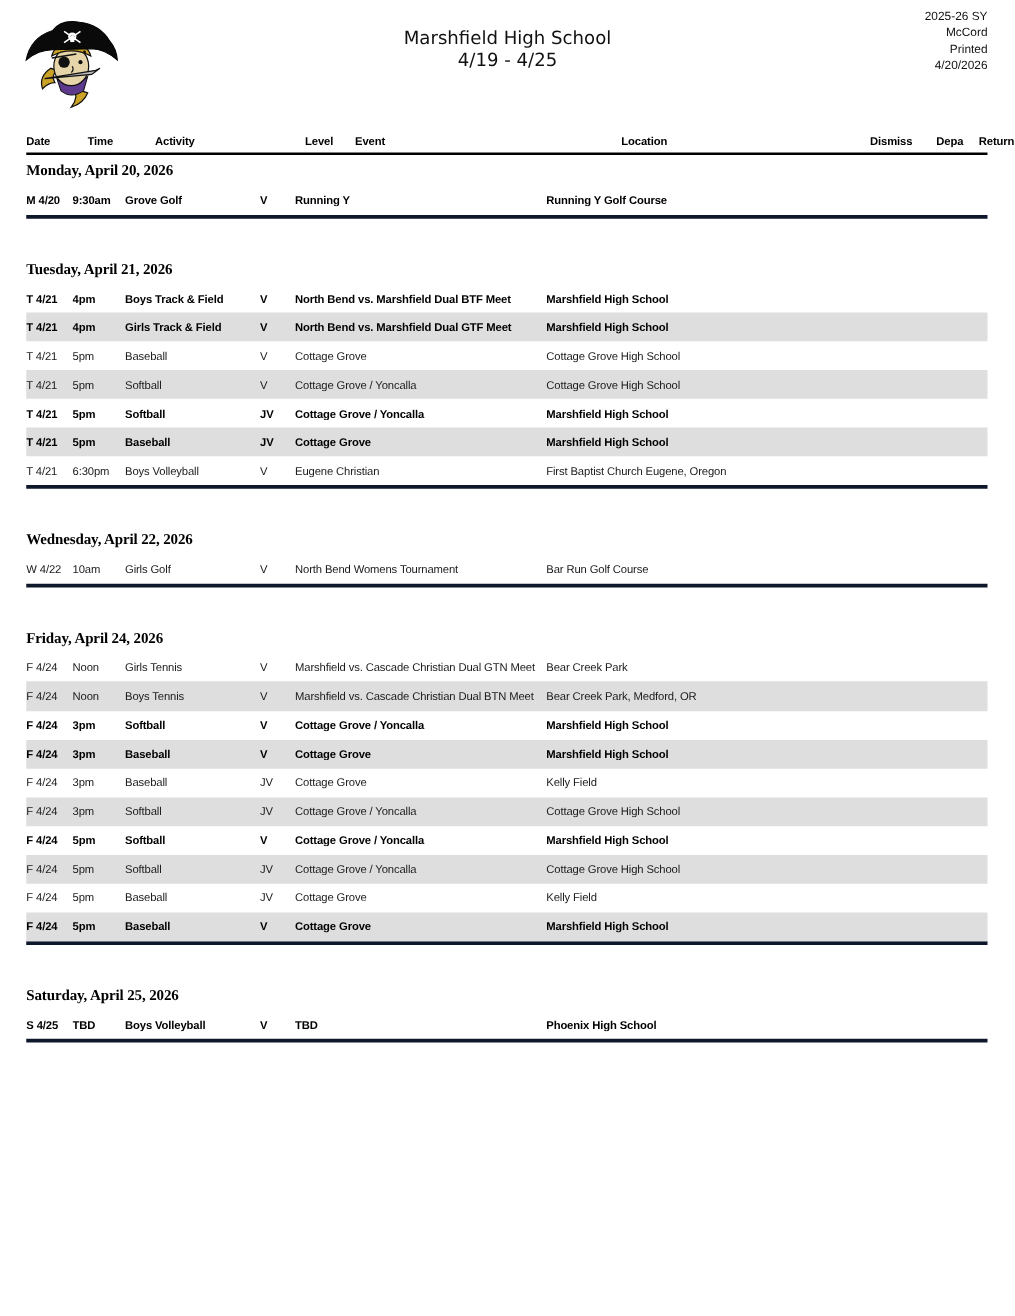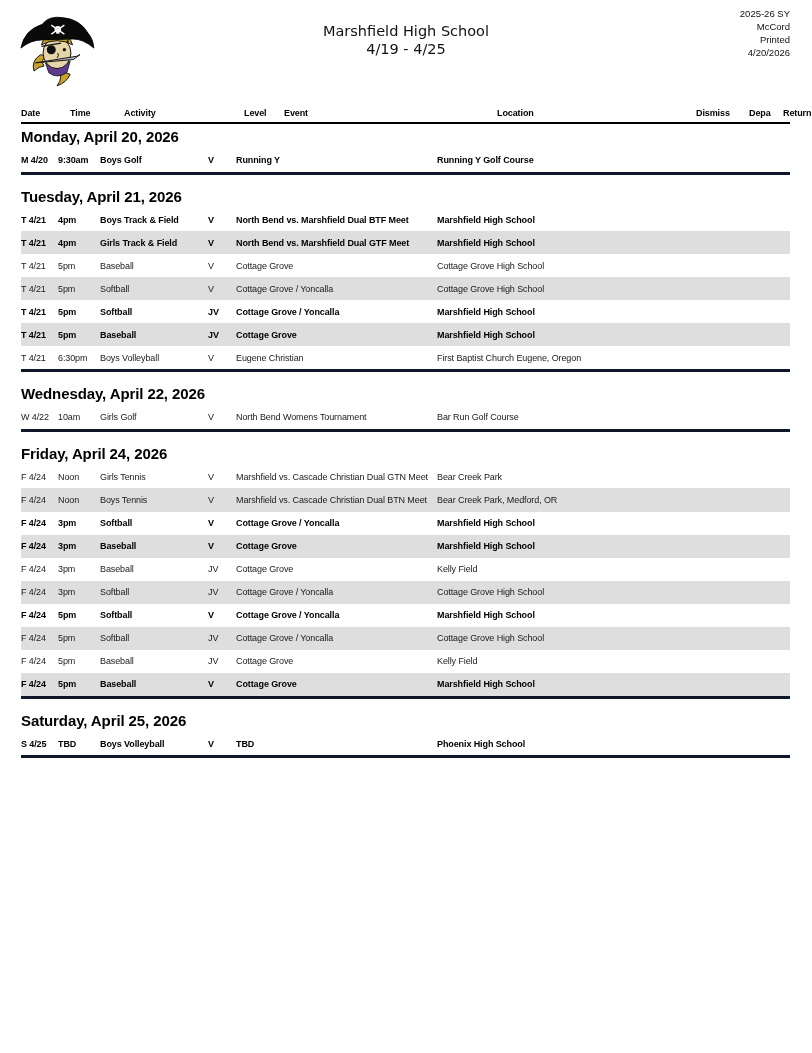--- a/index.html
+++ b/index.html
@@ -20,23 +20,23 @@
   }
   
   .table { position:absolute; left:21px; top:108px; width:769px; }
   .thead {
     display:flex; font-weight:bold; font-size:9px; letter-spacing:-0.1px;
     padding-bottom:4px; border-bottom:2.5px solid #000;gap:12px;
   }
   .cell { flex:0 0 auto; white-space:nowrap; overflow:hidden; }
   .c-date{width:37px}.c-time{width:42px}.c-activity{width:108px}.c-level{width:28px}
   .c-event{width:201px}.c-location{width:187px}.c-dismiss{width:41px}.c-depart{width:22px}.c-return{width:37px}
-  .section { margin-top:16px; }
+  .section { margin-top:35px; }
   #sections .section:first-child { margin-top:7px; }
-  .day-header { font-weight:bold; font-size:15px; letter-spacing:-0.1px; line-height:11px; margin-bottom:6.5px; }
+  .day-header { font-weight:bold; font-size:12px; letter-spacing:-0.1px; line-height:11px; margin-bottom:6.5px;font-family:Liberation Serif, serif; }
   .rows { border-bottom:3px solid #0f172a; }
   .row {
     display:flex; align-items:center; height:23.05px;
     font-size:9px; letter-spacing:-0.1px; color:#1a1a1a;
   }
   .row.alt { background:#dedede; }
   .row.bold { font-weight:bold; color:#000; }
 </style>
 </head>
 <body>
@@ -102,21 +102,21 @@
       <div class="cell c-depart">Depart</div>
       <div class="cell c-return">Return</div>
     </div>
     <div id="sections">
         <div class="section">
           <div class="day-header">Monday, April 20, 2026</div>
           <div class="rows">
             <div class="row bold">
               <div class="cell c-date">M 4/20</div>
               <div class="cell c-time">9:30am</div>
-              <div class="cell c-activity">Boys Golf</div>
+              <div class="cell c-activity">Grove Golf</div>
               <div class="cell c-level">V</div>
               <div class="cell c-event">Running Y</div>
               <div class="cell c-location">Running Y Golf Course</div>
               <div class="cell c-dismiss"></div>
               <div class="cell c-depart"></div>
               <div class="cell c-return"></div>
             </div>
           </div>
         </div>
         <div class="section">

